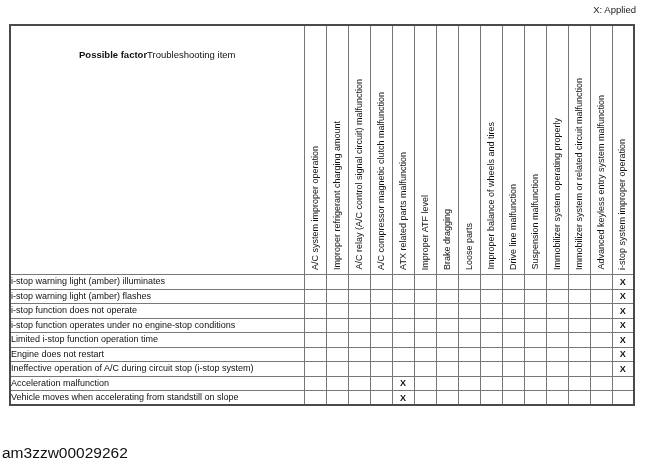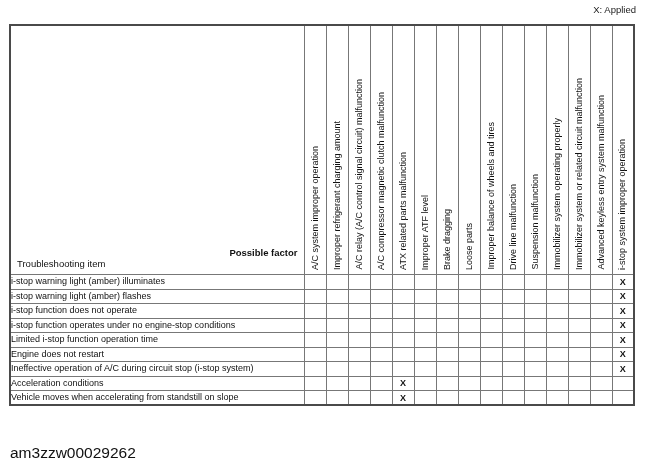--- a/index.html
+++ b/index.html
@@ -40,22 +40,22 @@
     padding: 0;
     box-sizing: border-box;
   }
   th.corner {
     vertical-align: top;
     height: 248px;
     padding: 0;
   }
   .corner-inner {
     display: flex;
-    flex-direction: column;
-    justify-content: flex-end;
+    flex-direction: row;
+    justify-content: center;
     height: 248px;
     box-sizing: border-box;
     padding: 23px 6px 5px 6px;
   }
   .possible-factor {
     text-align: right;
     font-weight: bold;
     font-size: 9.5px;
     color: #111;
   }
@@ -93,21 +93,21 @@
   }
   td.mark {
     text-align: center;
     vertical-align: middle;
     font-size: 9px;
     font-weight: bold;
     color: #111;
   }
   .figure-id {
     position: absolute;
-    left: 10px;
+    left: 2px;
     top: 444px;
     font-size: 15.5px;
     color: #111;
   }
 </style>
 </head>
 <body>
 
 <div class="page">
 
@@ -262,21 +262,21 @@
           <td class="mark"></td>
           <td class="mark"></td>
           <td class="mark"></td>
           <td class="mark"></td>
           <td class="mark"></td>
           <td class="mark"></td>
           <td class="mark"></td>
           <td class="mark">X</td>
         </tr>
         <tr>
-          <td class="item">Acceleration conditions</td>
+          <td class="item">Acceleration malfunction</td>
           <td class="mark"></td>
           <td class="mark"></td>
           <td class="mark"></td>
           <td class="mark"></td>
           <td class="mark">X</td>
           <td class="mark"></td>
           <td class="mark"></td>
           <td class="mark"></td>
           <td class="mark"></td>
           <td class="mark"></td>

